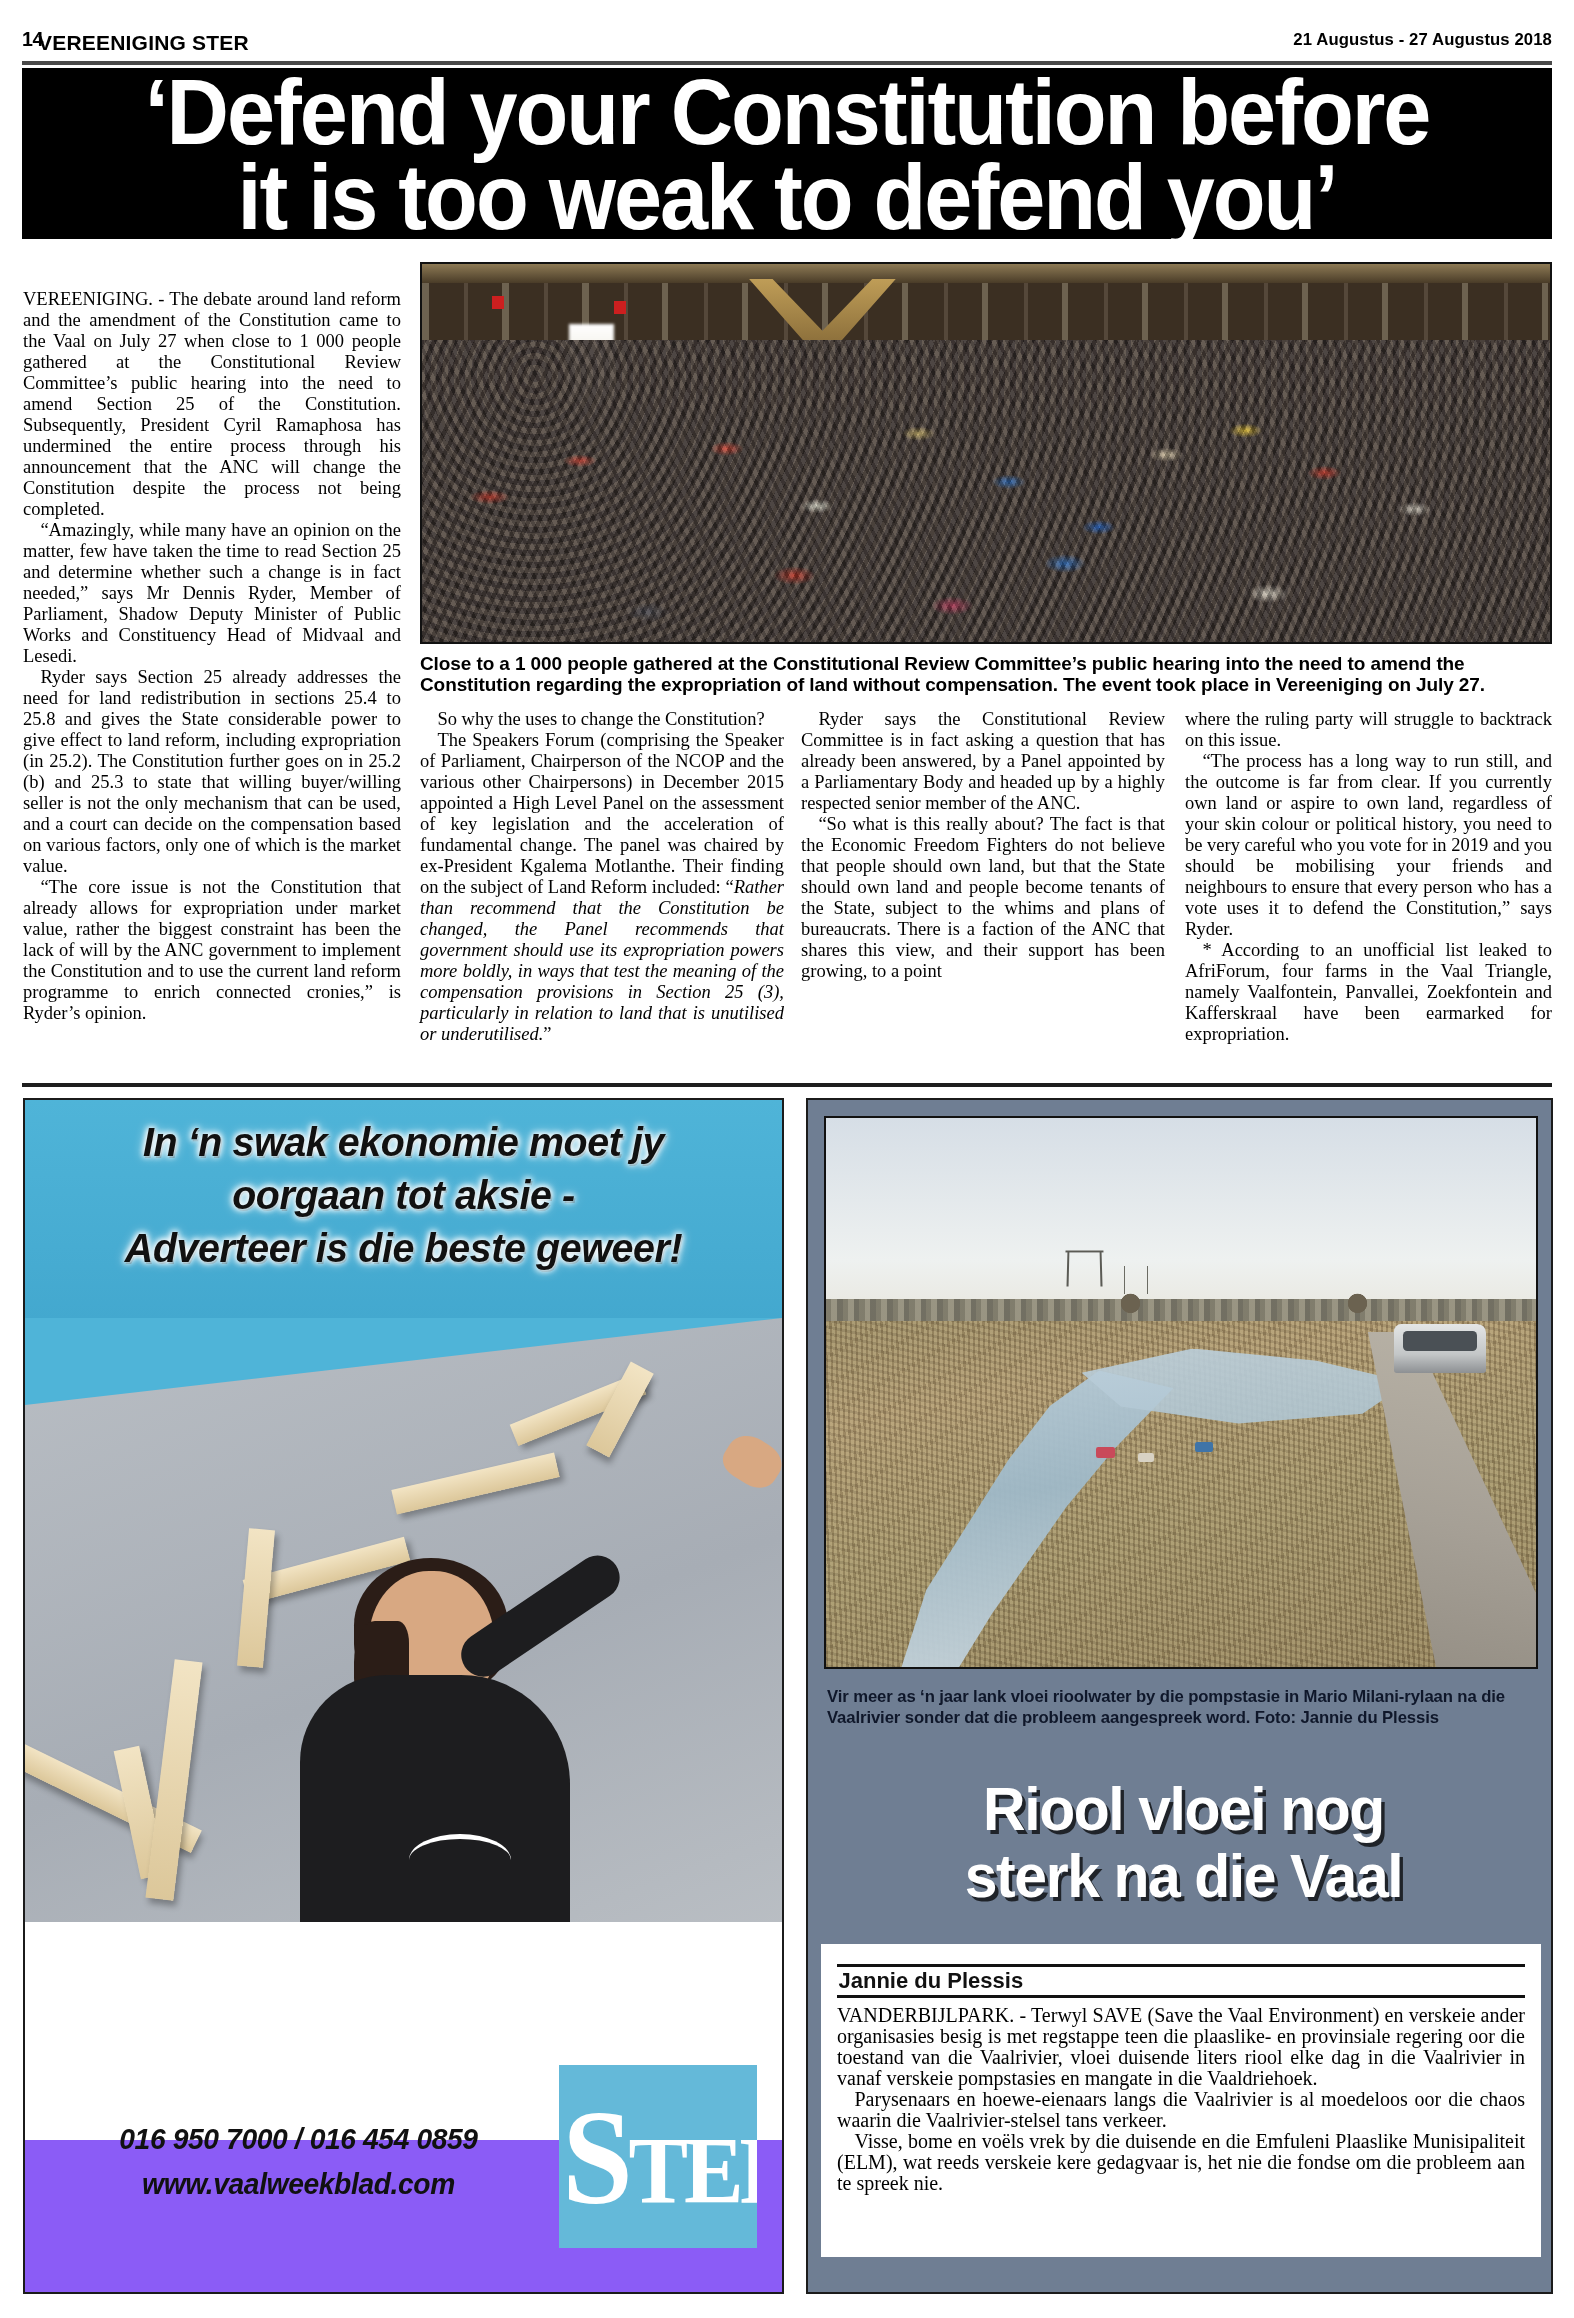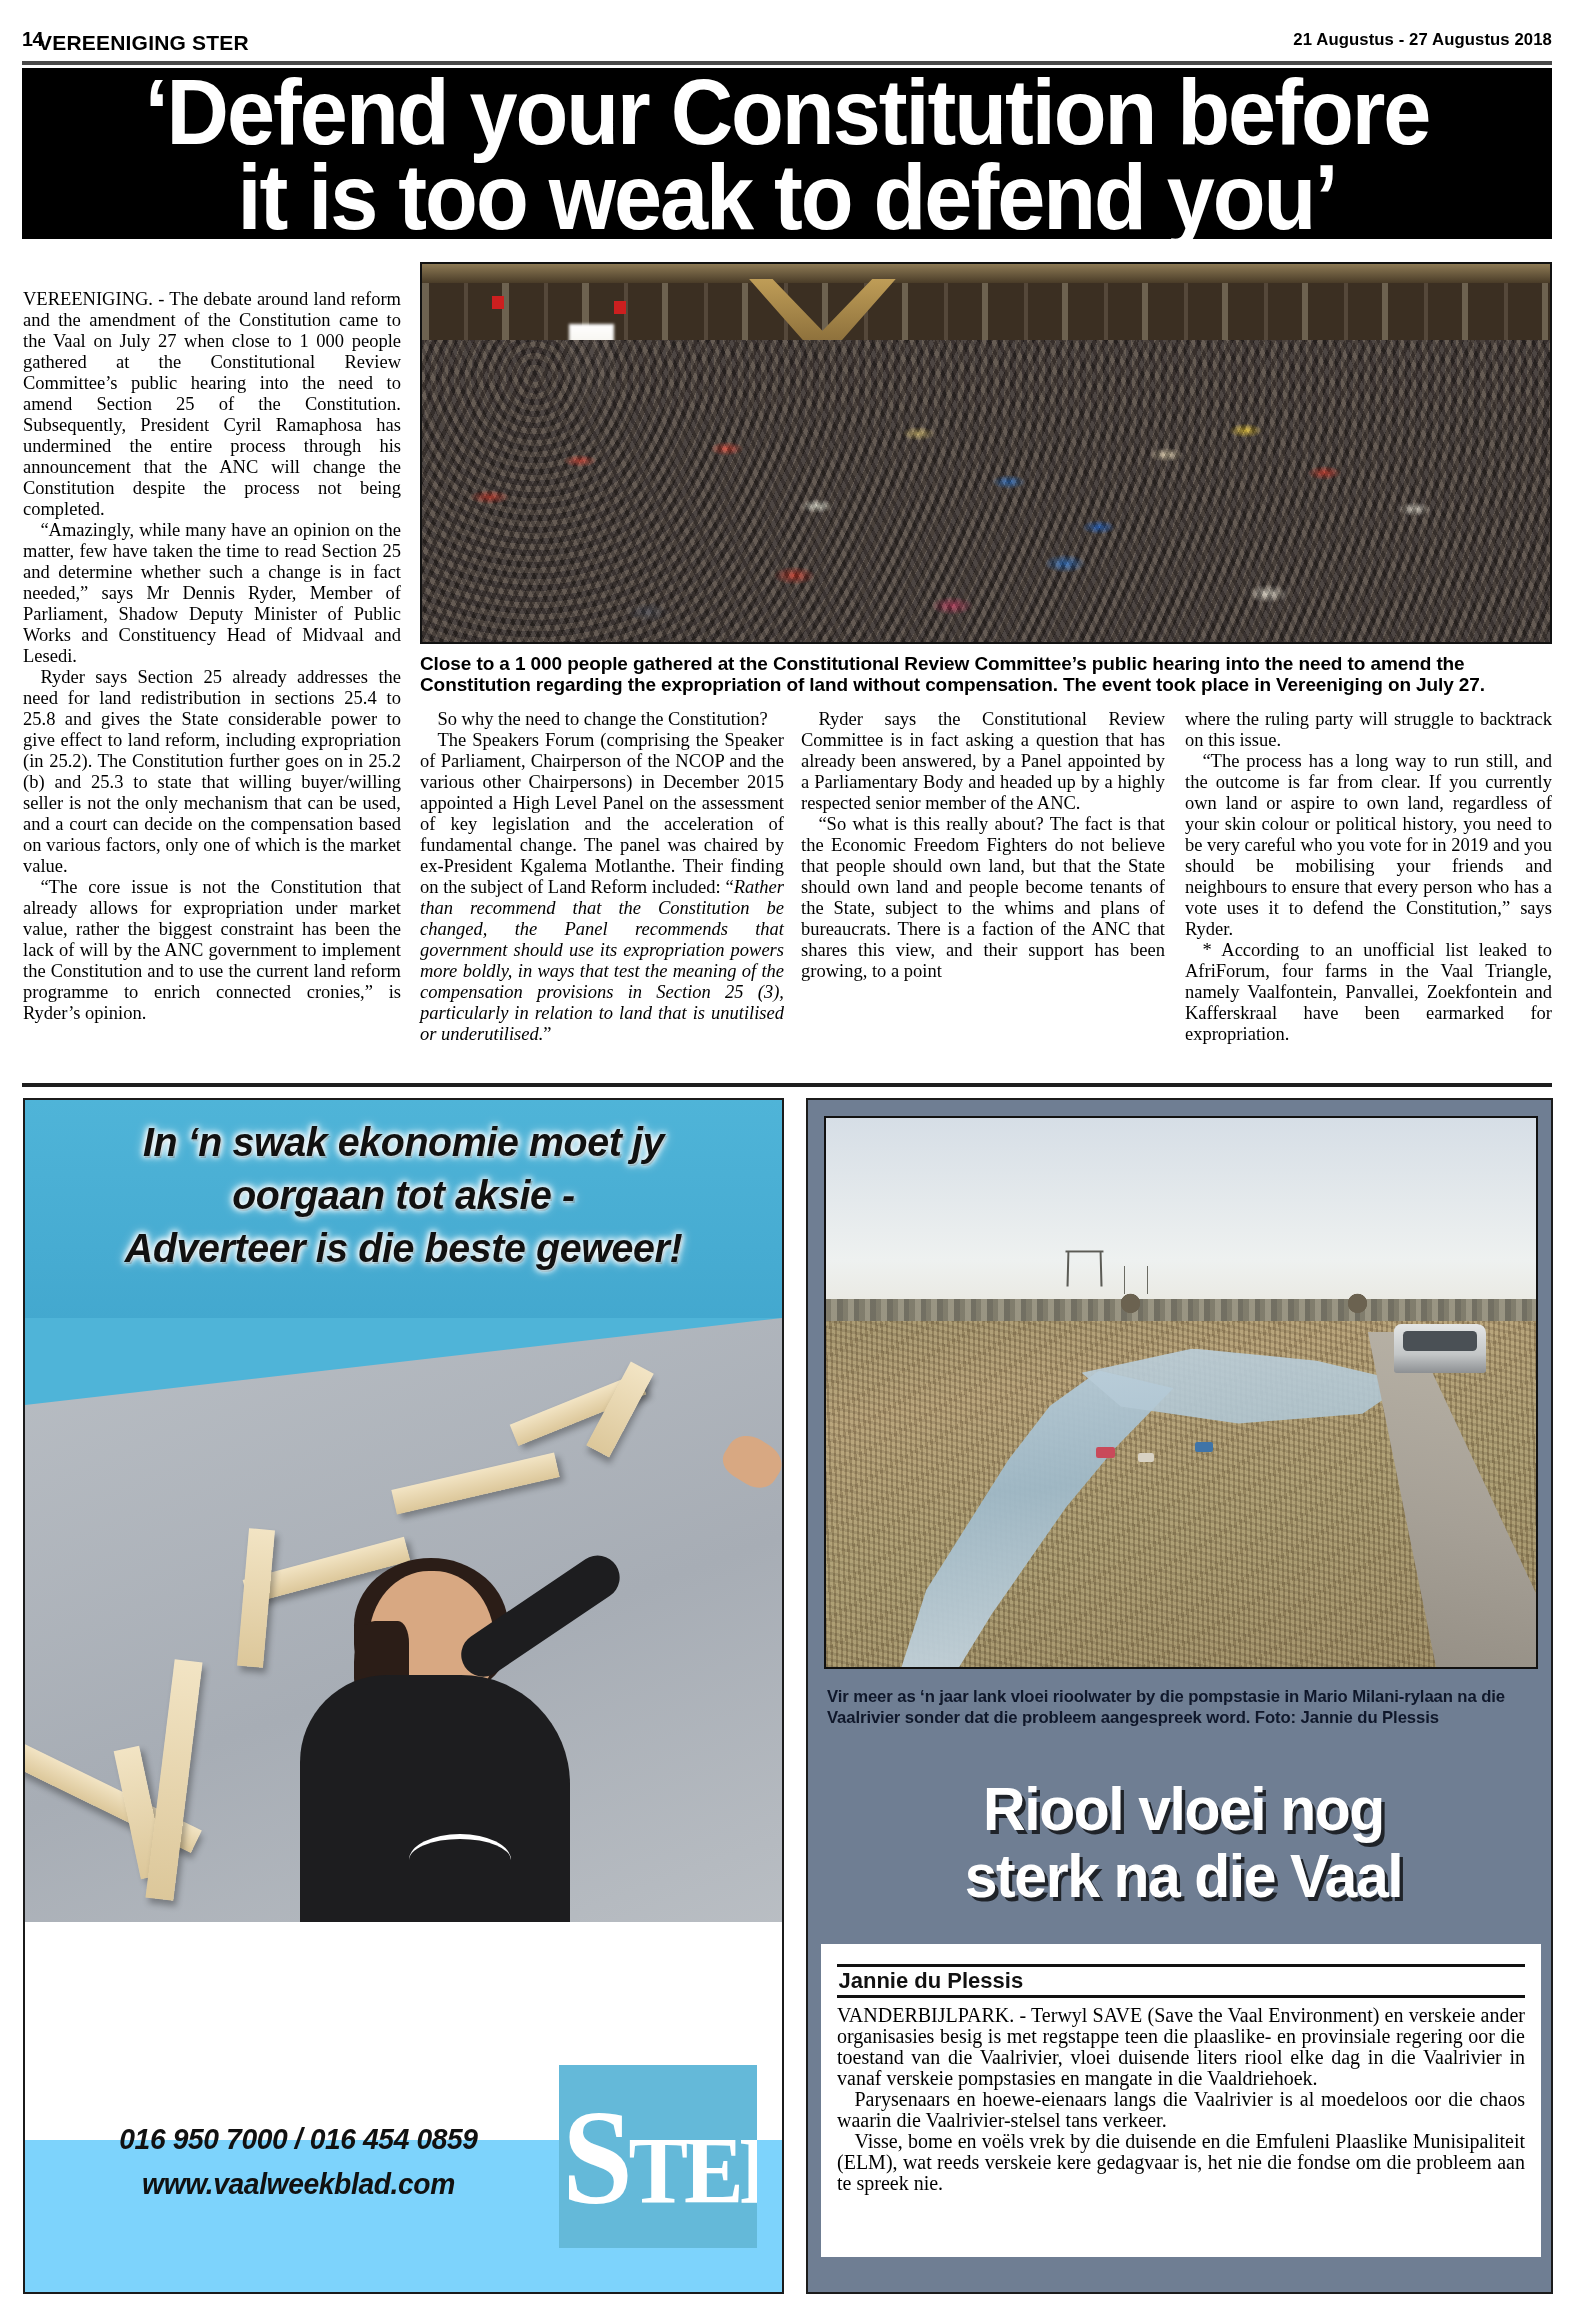--- a/index.html
+++ b/index.html
@@ -207,21 +207,21 @@
 
   
   .advert {
     position: absolute;
     left: 23px;
     top: 1098px;
     width: 761px;
     height: 1196px;
     border: 2.2px solid #1b1b1b;
     box-sizing: border-box;
-    background: #7dd3fc;
+    background: #8b5cf6;
     overflow: hidden;
     text-decoration: underline;
   }
   .ad-cyan {
     position: absolute;
     left: 0; top: 0; width: 100%; height: 313px;
     background: linear-gradient(180deg,#4fb4d8 0%, #3ea3cb 100%);
   }
   .ad-cyan::after {
     content:"";
@@ -507,21 +507,21 @@
 <div class="main-caption">Close to a 1 000 people gathered at the Constitutional Review Committee’s public hearing into the need to amend the Constitution regarding the expropriation of land without compensation. The event took place in Vereeniging on July 27.</div>
 
 <div class="col" id="col1">
   <p class="noindent">VEREENIGING. - The debate around land reform and the amendment of the Constitution came to the Vaal on July 27 when close to 1 000 people gathered at the Constitutional Review Committee’s public hearing into the need to amend Section 25 of the Constitution. Subsequently, President Cyril Ramaphosa has undermined the entire process through his announcement that the ANC will change the Constitution despite the process not being completed.</p>
   <p>“Amazingly, while many have an opinion on the matter, few have taken the time to read Section 25 and determine whether such a change is in fact needed,” says Mr Dennis Ryder, Member of Parliament, Shadow Deputy Minister of Public Works and Constituency Head of Midvaal and Lesedi.</p>
   <p>Ryder says Section 25 already addresses the need for land redistribution in sections 25.4 to 25.8 and gives the State considerable power to give effect to land reform, including expropriation (in 25.2). The Constitution further goes on in 25.2 (b) and 25.3 to state that willing buyer/willing seller is not the only mechanism that can be used, and a court can decide on the compensation based on various factors, only one of which is the market value.</p>
   <p>“The core issue is not the Constitution that already allows for expropriation under market value, rather the biggest constraint has been the lack of will by the ANC government to implement the Constitution and to use the current land reform programme to enrich connected cronies,” is Ryder’s opinion.</p>
 </div>
 
 <div class="col" id="col2">
-  <p>So why the need to change the Constitution?</p>
+  <p>So why the uses to change the Constitution?</p>
   <p><span>The Speakers Forum (comprising the Speaker of Parliament, Chairperson of the NCOP and the various other Chairpersons) in December 2015 appointed a High Level Panel on the assessment of key legislation and the acceleration of fundamental change. The panel was chaired by ex-President Kgalema Motlanthe. Their finding on the subject of Land Reform included: “</span><em>Rather than recommend that the Constitution be changed, the Panel recommends that government should use its expropriation powers more boldly, in ways that test the meaning of the compensation provisions in Section 25 (3), particularly in relation to land that is unutilised or underutilised.</em><span>”</span></p>
 </div>
 
 <div class="col" id="col3">
   <p class="noindent"><em></em></p>
   <p>Ryder says the Constitutional Review Committee is in fact asking a question that has already been answered, by a Panel appointed by a Parliamentary Body and headed up by a highly respected senior member of the ANC.</p>
   <p>“So what is this really about? The fact is that the Economic Freedom Fighters do not believe that people should own land, but that the State should own land and people become tenants of the State, subject to the whims and plans of bureaucrats. There is a faction of the ANC that shares this view, and their support has been growing, to a point</p>
 </div>
 
 <div class="col" id="col4">

